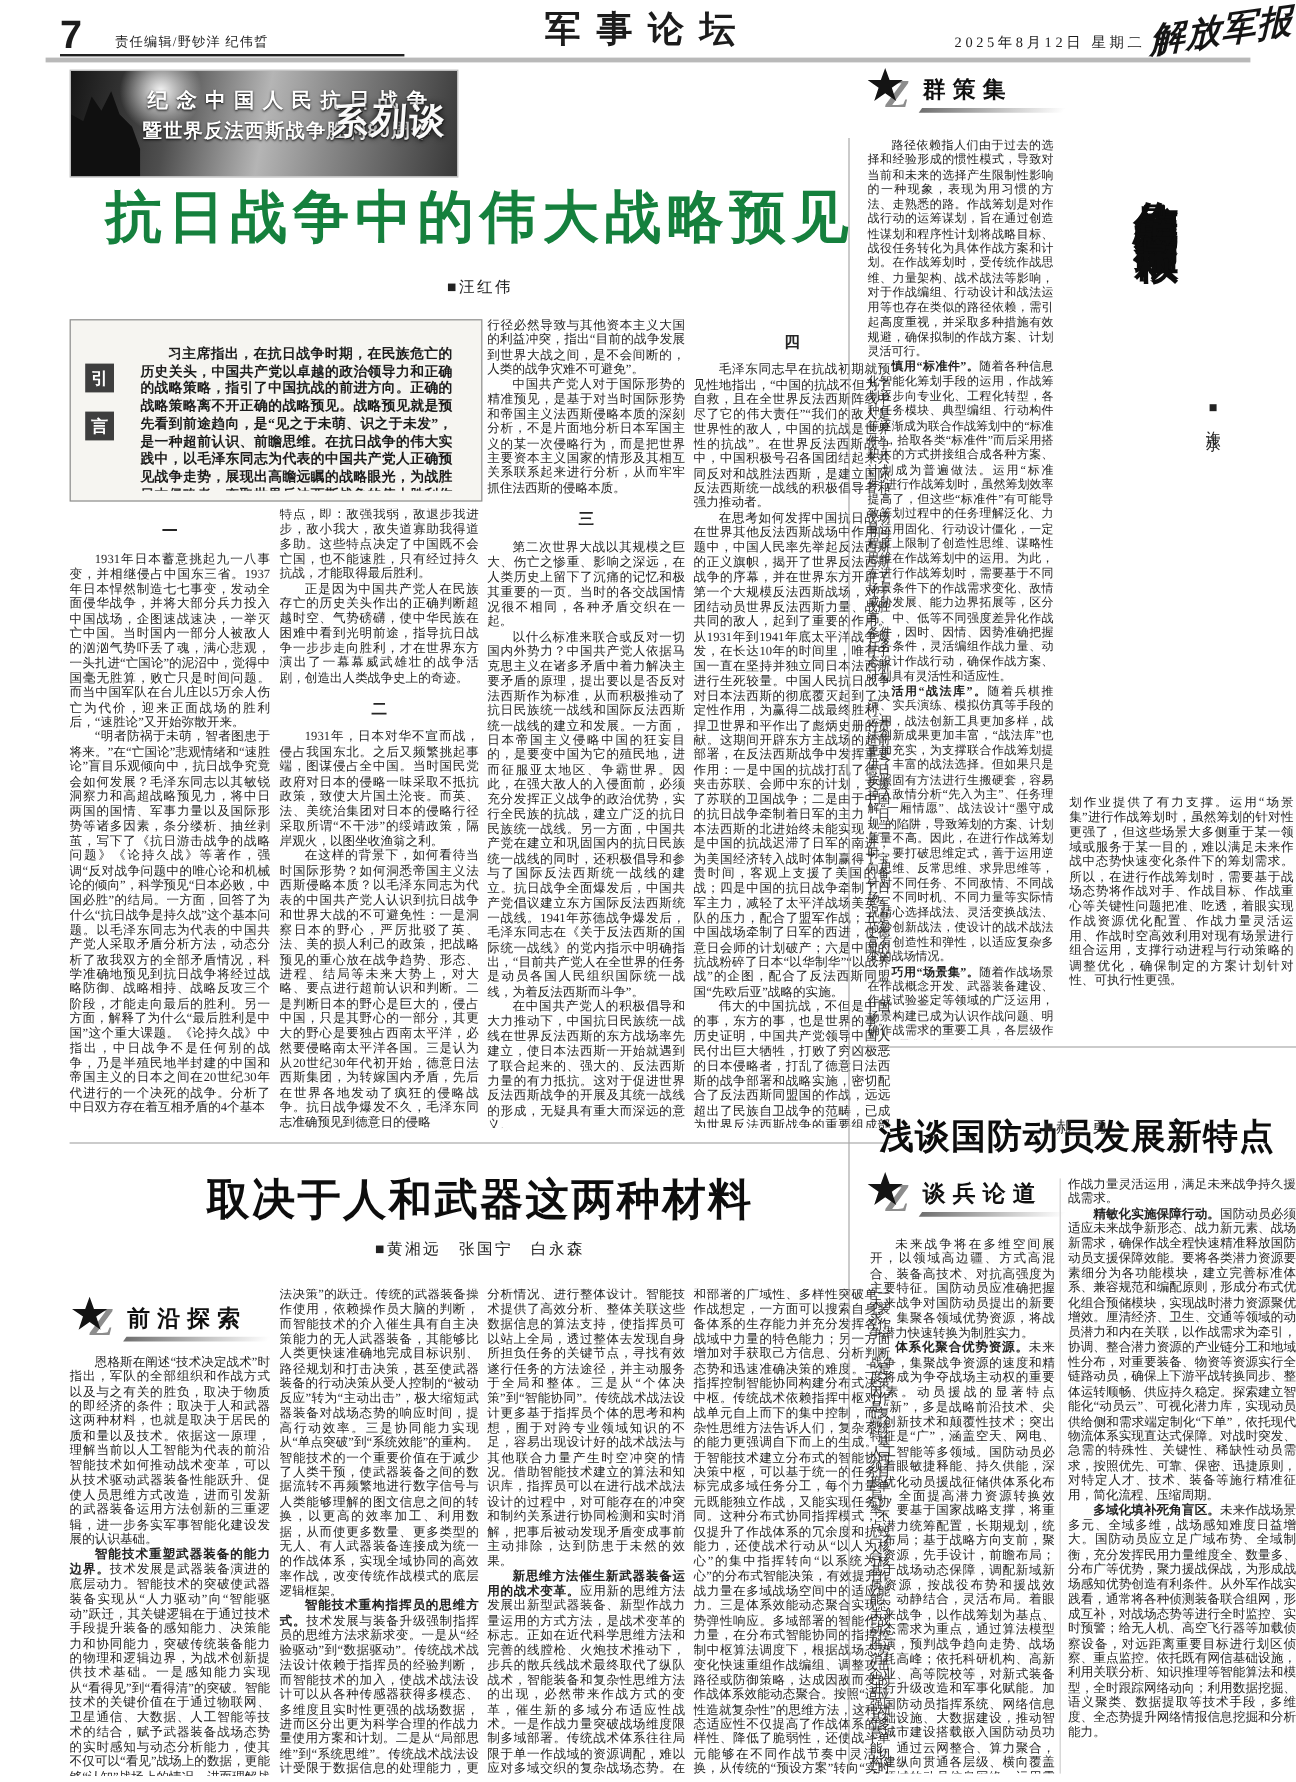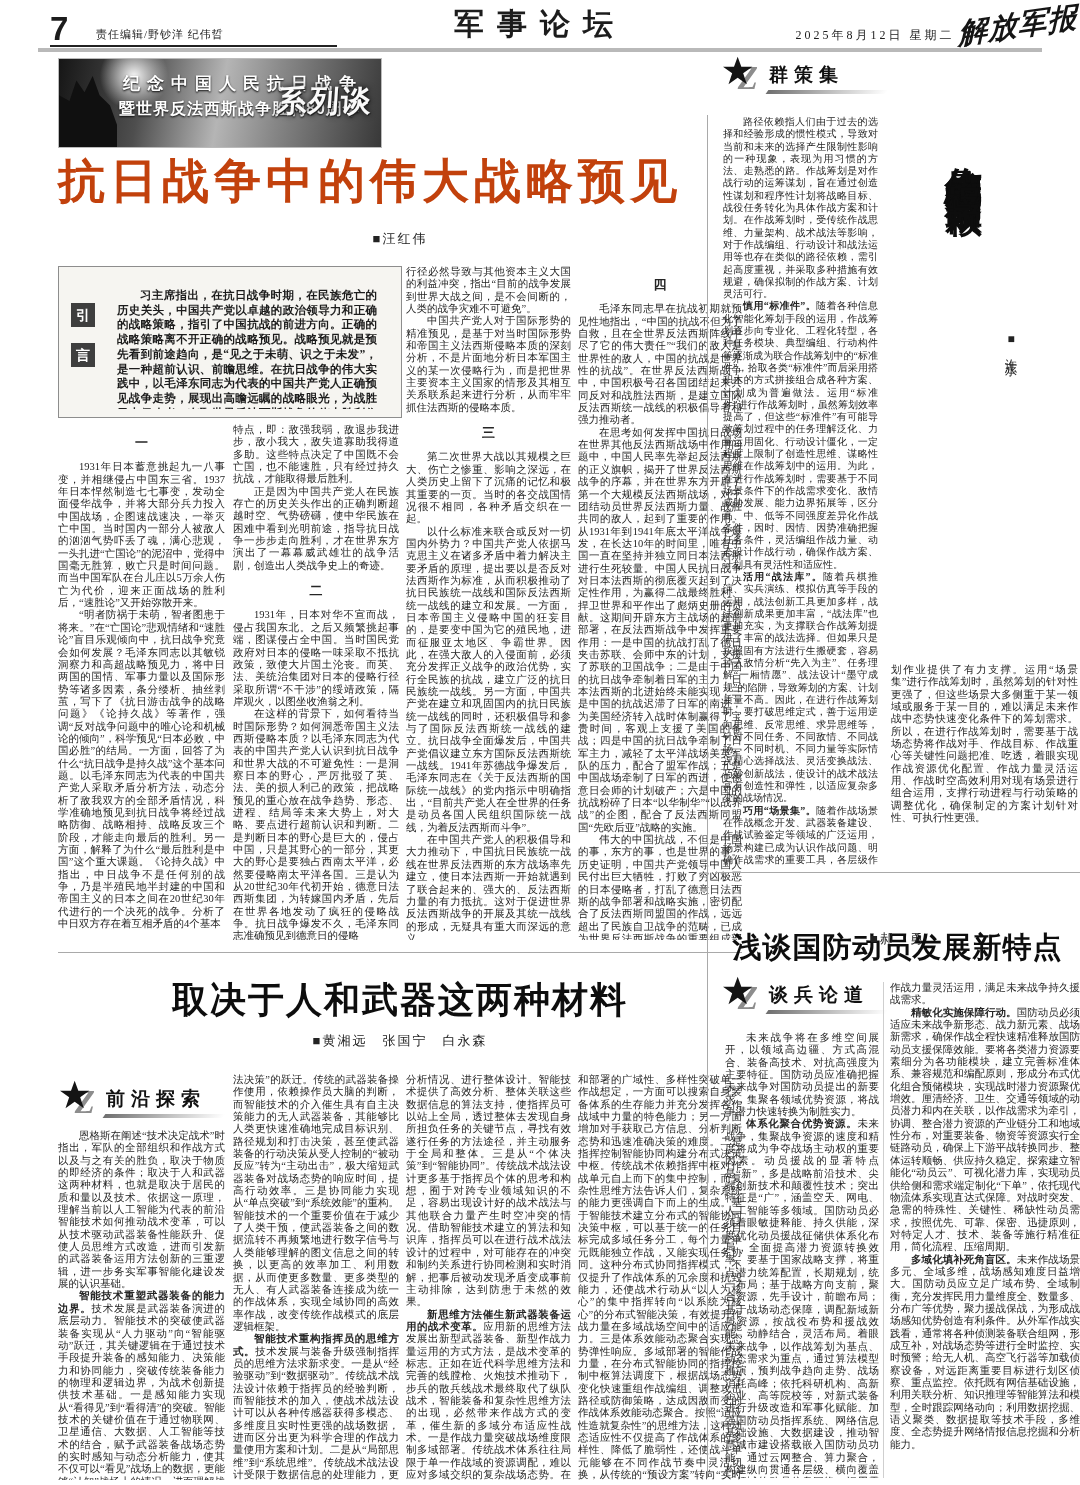--- a/index.html
+++ b/index.html
@@ -10,21 +10,21 @@
   .rule{background:#a9a9a9;}
   
   .col{position:absolute;overflow:hidden;font-family:"Liberation Serif",serif;
        font-size:10.5px;line-height:12.35px;text-align:justify;color:#252525;}
   .col p{margin:0;text-indent:2em;}
   .col p.noind{text-indent:0;}
   .col p b{font-weight:bold;}
   .secnum{text-align:center;font-weight:bold;font-size:13px;margin:13px 0 12px 0;
           font-family:"Liberation Serif",serif;}
   
-  .h-lead{font-weight:bold;letter-spacing:5px;font-size:47px;color:#c2410c;}
+  .h-lead{font-weight:bold;letter-spacing:5px;font-size:47px;text-align:center;color:#15803d;}
   .h-mid{font-weight:bold;letter-spacing:2px;font-size:36px;text-align:center;color:#0d0d0d;}
   .h-right{font-weight:bold;letter-spacing:1px;font-size:29px;text-align:center;color:#0d0d0d;margin-top:42px;}
   .byline{text-align:center;font-size:13px;letter-spacing:2px;color:#222;}
   
   .introbox{background:#f6f5f1;border:1px solid #8d8d8d;}
   .introtag{position:absolute;left:12px;width:24px;height:24px;background:#3e3e3e;color:#fff;
             text-align:center;line-height:24px;font-size:14px;font-weight:bold;
             font-family:"Liberation Sans",sans-serif;}
   .introtext{position:absolute;left:46px;right:12px;top:9px;bottom:8px;font-weight:bold;
              font-size:11.5px;line-height:14.7px;text-align:justify;overflow:hidden;}

